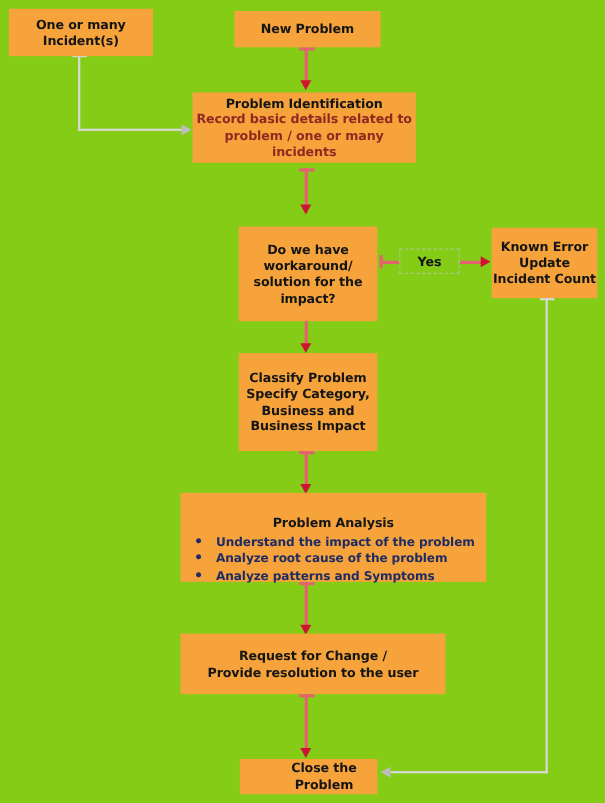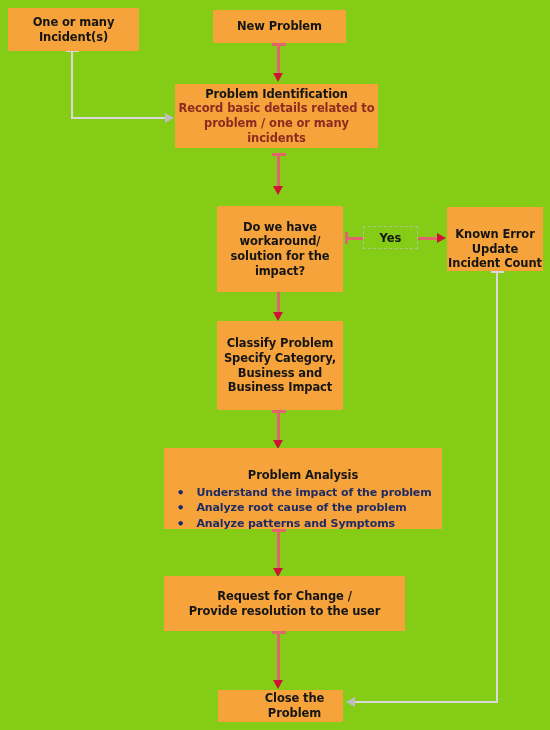--- a/index.html
+++ b/index.html
@@ -191,21 +191,21 @@
     <div>Do we have</div>
     <div>workaround/</div>
     <div>solution for the</div>
     <div>impact?</div>
   </div>
 
   <div class="edge-label" style="left:363px; top:226px; width:55px; height:23px; font-size:11.5px;">
     <span>Yes</span>
   </div>
 
-  <div class="node" style="left:447px; top:207px; width:96px; height:64px; font-size:11.5px;justify-content:flex-end;">
+  <div class="node" style="left:447px; top:207px; width:96px; height:64px; font-size:11.5px;">
     <div>Known Error</div>
     <div>Update</div>
     <div>Incident Count</div>
   </div>
 
   <div class="node" style="left:217px; top:321px; width:126px; height:89px; font-size:11.5px;">
     <div>Classify Problem</div>
     <div>Specify Category,</div>
     <div>Business and</div>
     <div>Business Impact</div>

